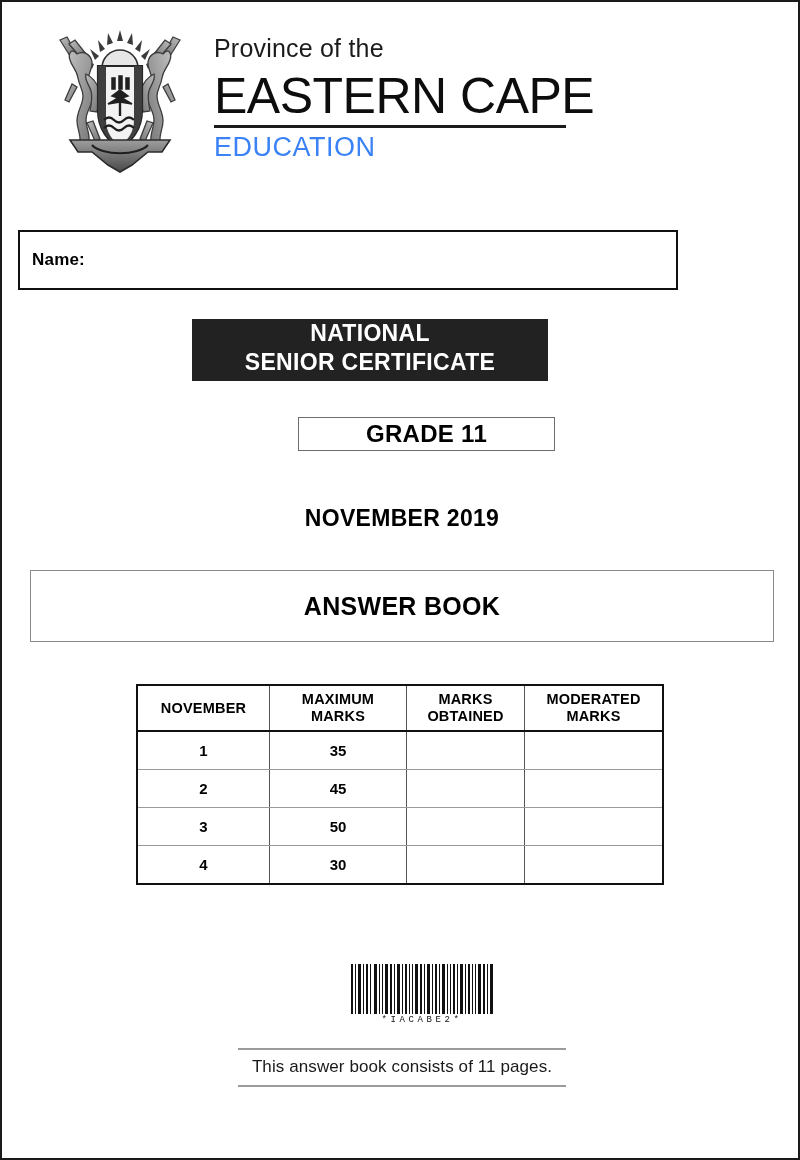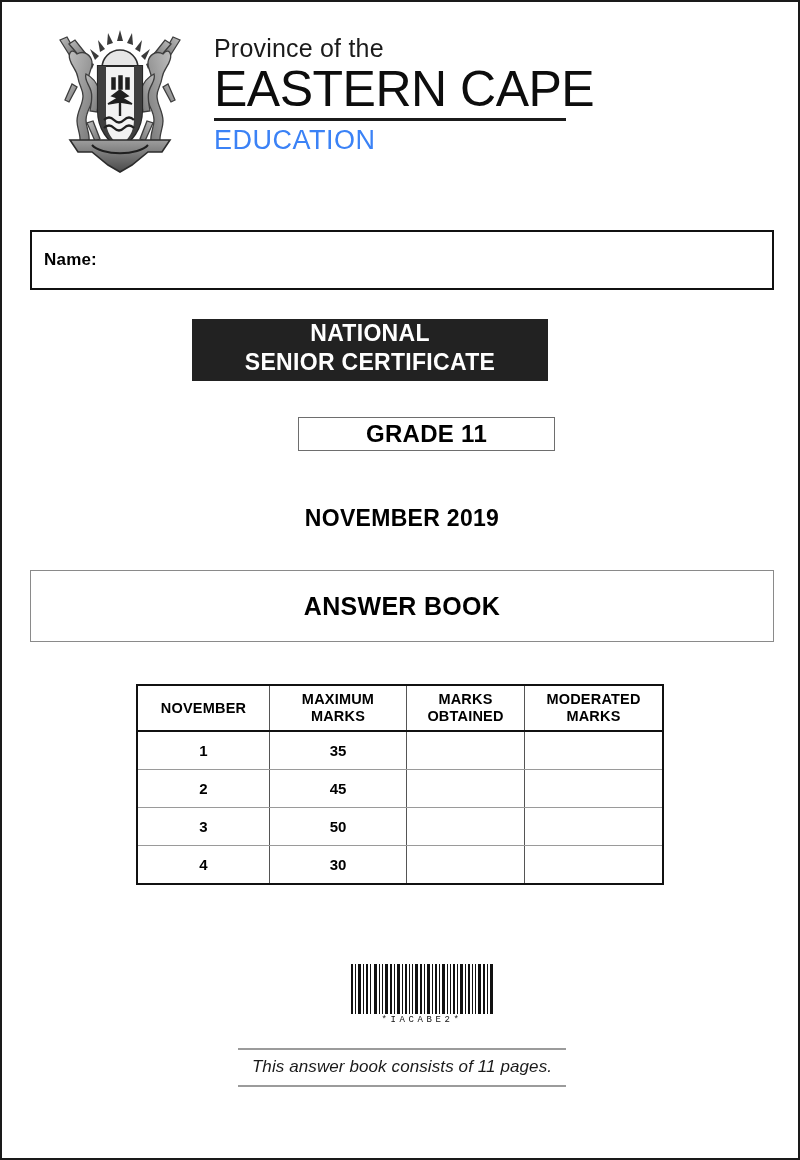--- a/index.html
+++ b/index.html
@@ -45,40 +45,41 @@
     line-height: 28px;
     letter-spacing: 0.2px;
     color: #1b1b1b;
   }
   .logo-line2 {
     font-size: 50px;
     line-height: 54px;
     letter-spacing: -0.5px;
     color: #0d0d0d;
     white-space: nowrap;
+    margin-top: 7px;
   }
   .logo-rule {
     height: 3px;
     background: #1b1b1b;
     margin: 2px 0 4px 0;
     width: 352px;
   }
   .logo-line3 {
     font-size: 27px;
     line-height: 30px;
     letter-spacing: 0.5px;
     color: #3b82f6;
   }
 
   
   .name-box {
     position: absolute;
-    left: 28px;
+    left: 16px;
     top: 228px;
-    width: 744px;
+    width: 660px;
     height: 60px;
     border: 2px solid #111111;
     box-sizing: border-box;
     display: flex;
     align-items: center;
     text-align: center;
   }
   .name-label {
     font-size: 17px;
     font-weight: bold;
@@ -243,21 +244,20 @@
     width: 328px;
     border-top: 2px solid #9b9b9b;
     border-bottom: 2px solid #9b9b9b;
     padding: 7px 0 8px 0;
     text-align: center;
   }
   .footer-text {
     font-size: 17px;
     color: #1a1a1a;
     letter-spacing: 0.1px;
-    font-style: italic;
   }
 </style>
 </head>
 <body>
 
 <div class="page">
 
   <div class="header">
     <svg class="crest" viewBox="0 0 168 150">
       <defs>

